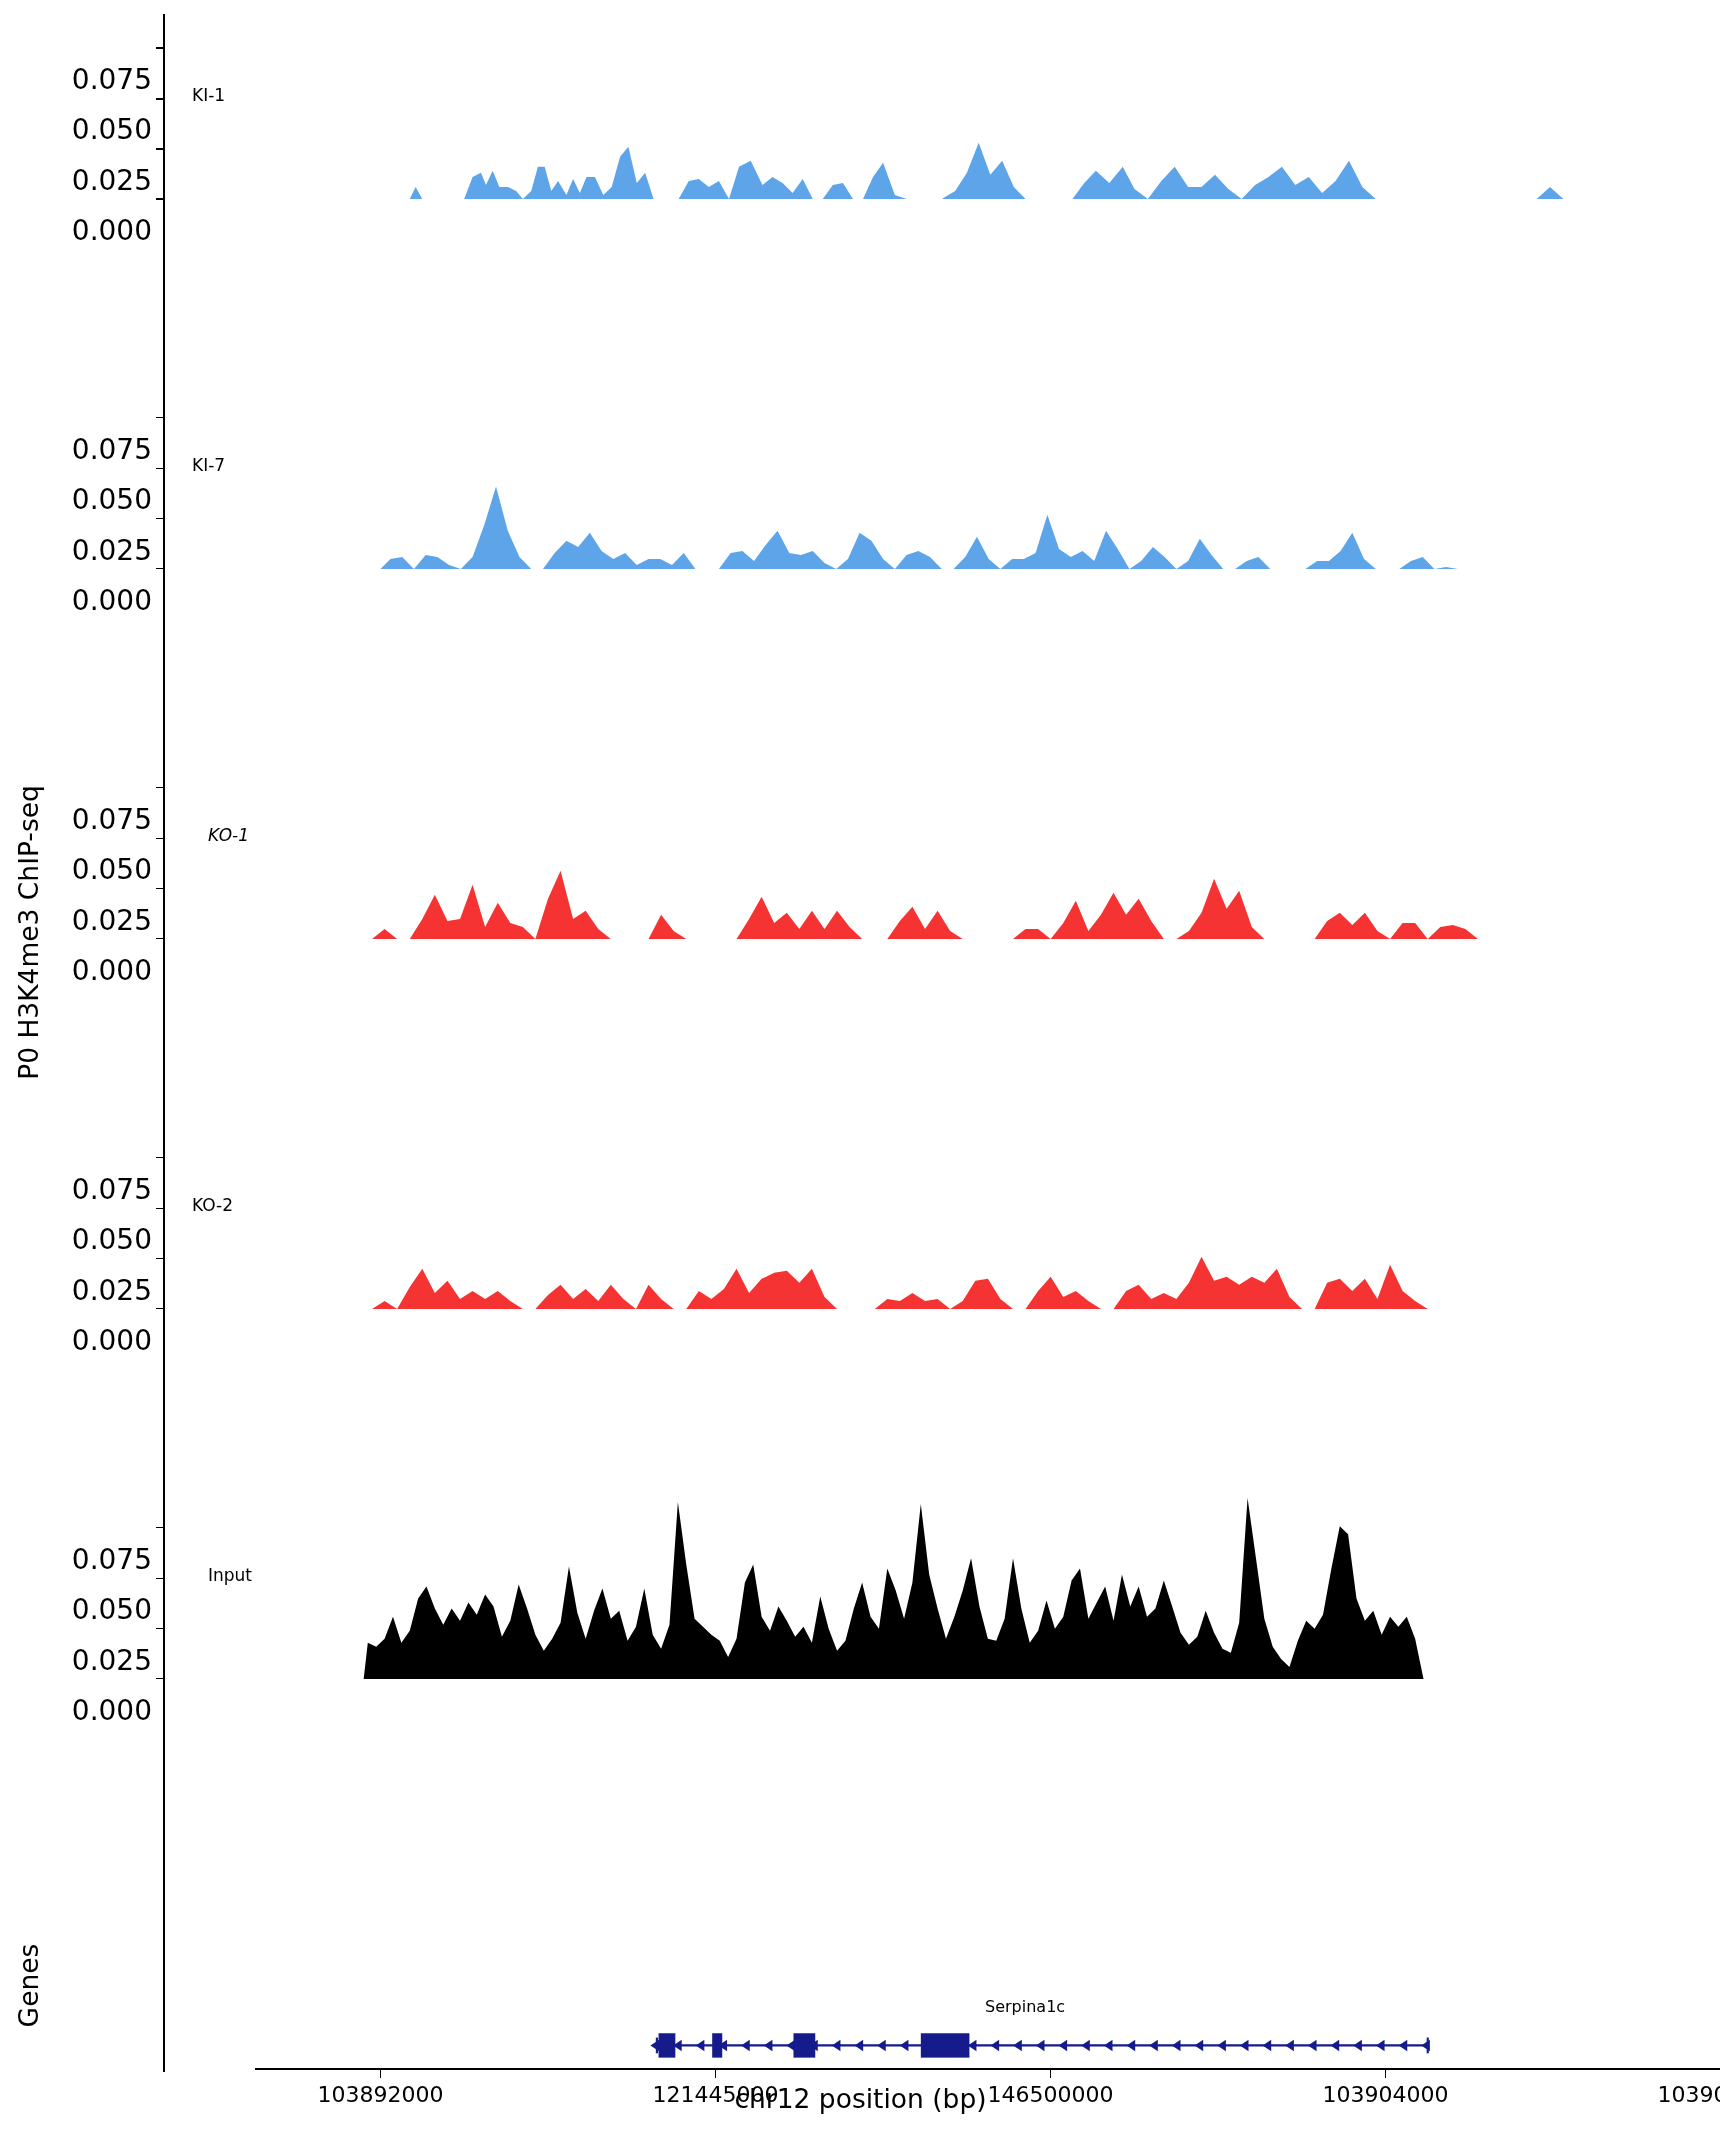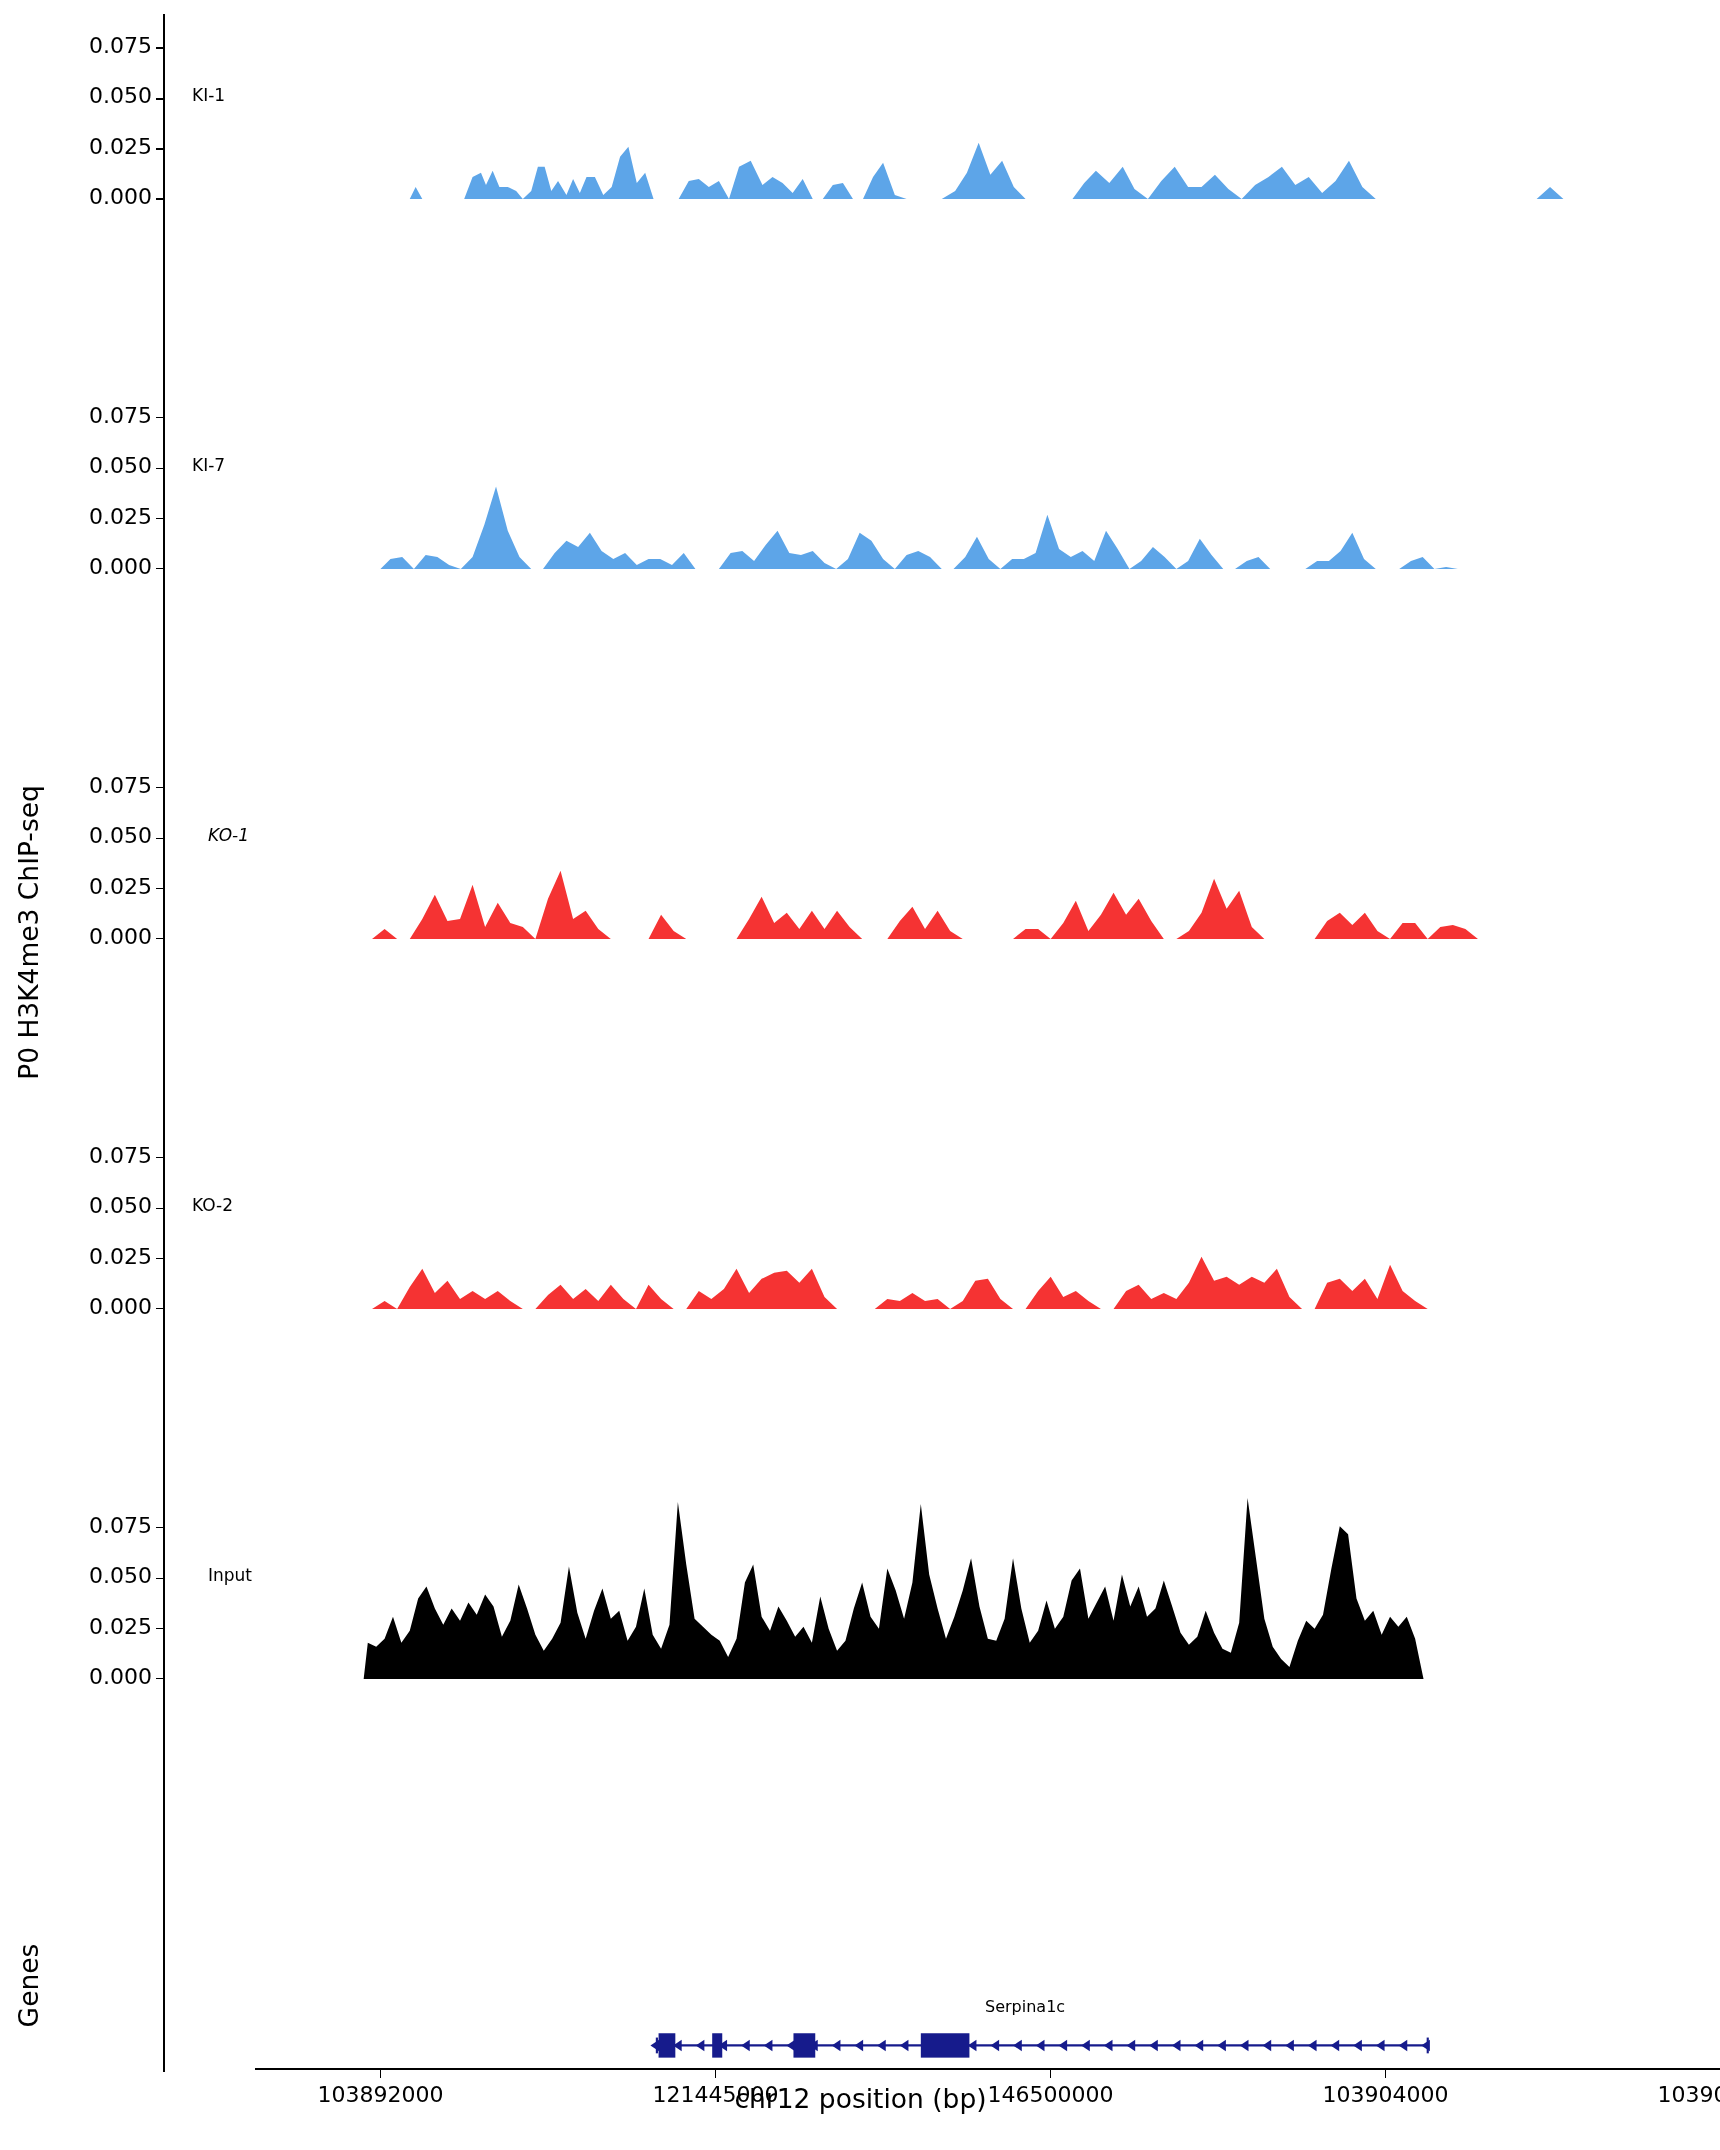--- a/index.html
+++ b/index.html
@@ -57,22 +57,23 @@
     width: 1721px;
   }
   .axis-spine {
     position: absolute;
     background: #000000;
     width: 2.2px;
   }
   .ytick-label {
     position: absolute;
     text-align: right;
-    font-size: 22px;
-    white-space: nowrap;
+    font-size: 28px;
+    white-space: nowrap;
+    margin-top: 30px;
   }
   .ytick-mark {
     position: absolute;
     background: #000000;
     height: 1.4px;
     width: 7.2px;
   }
   .track-name {
     position: absolute;
     font-size: 17px;

